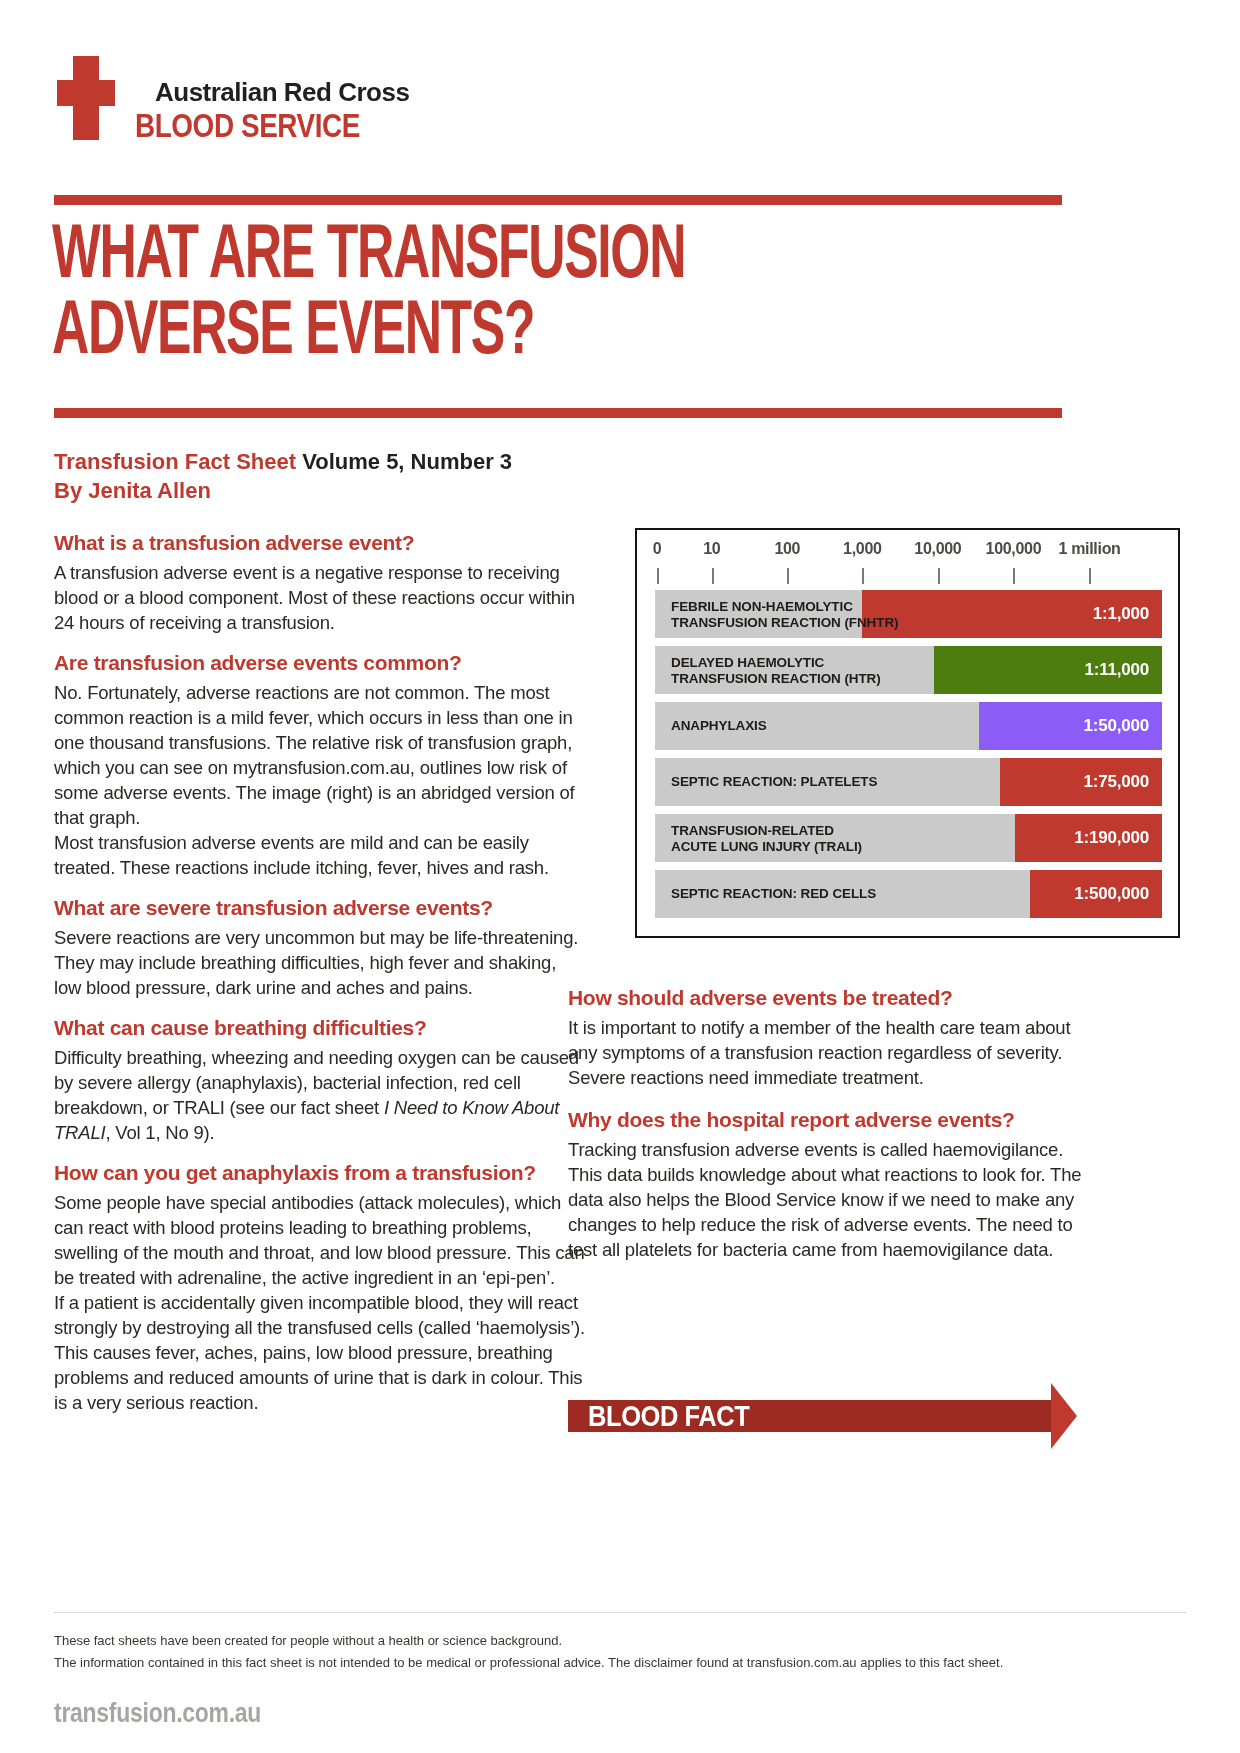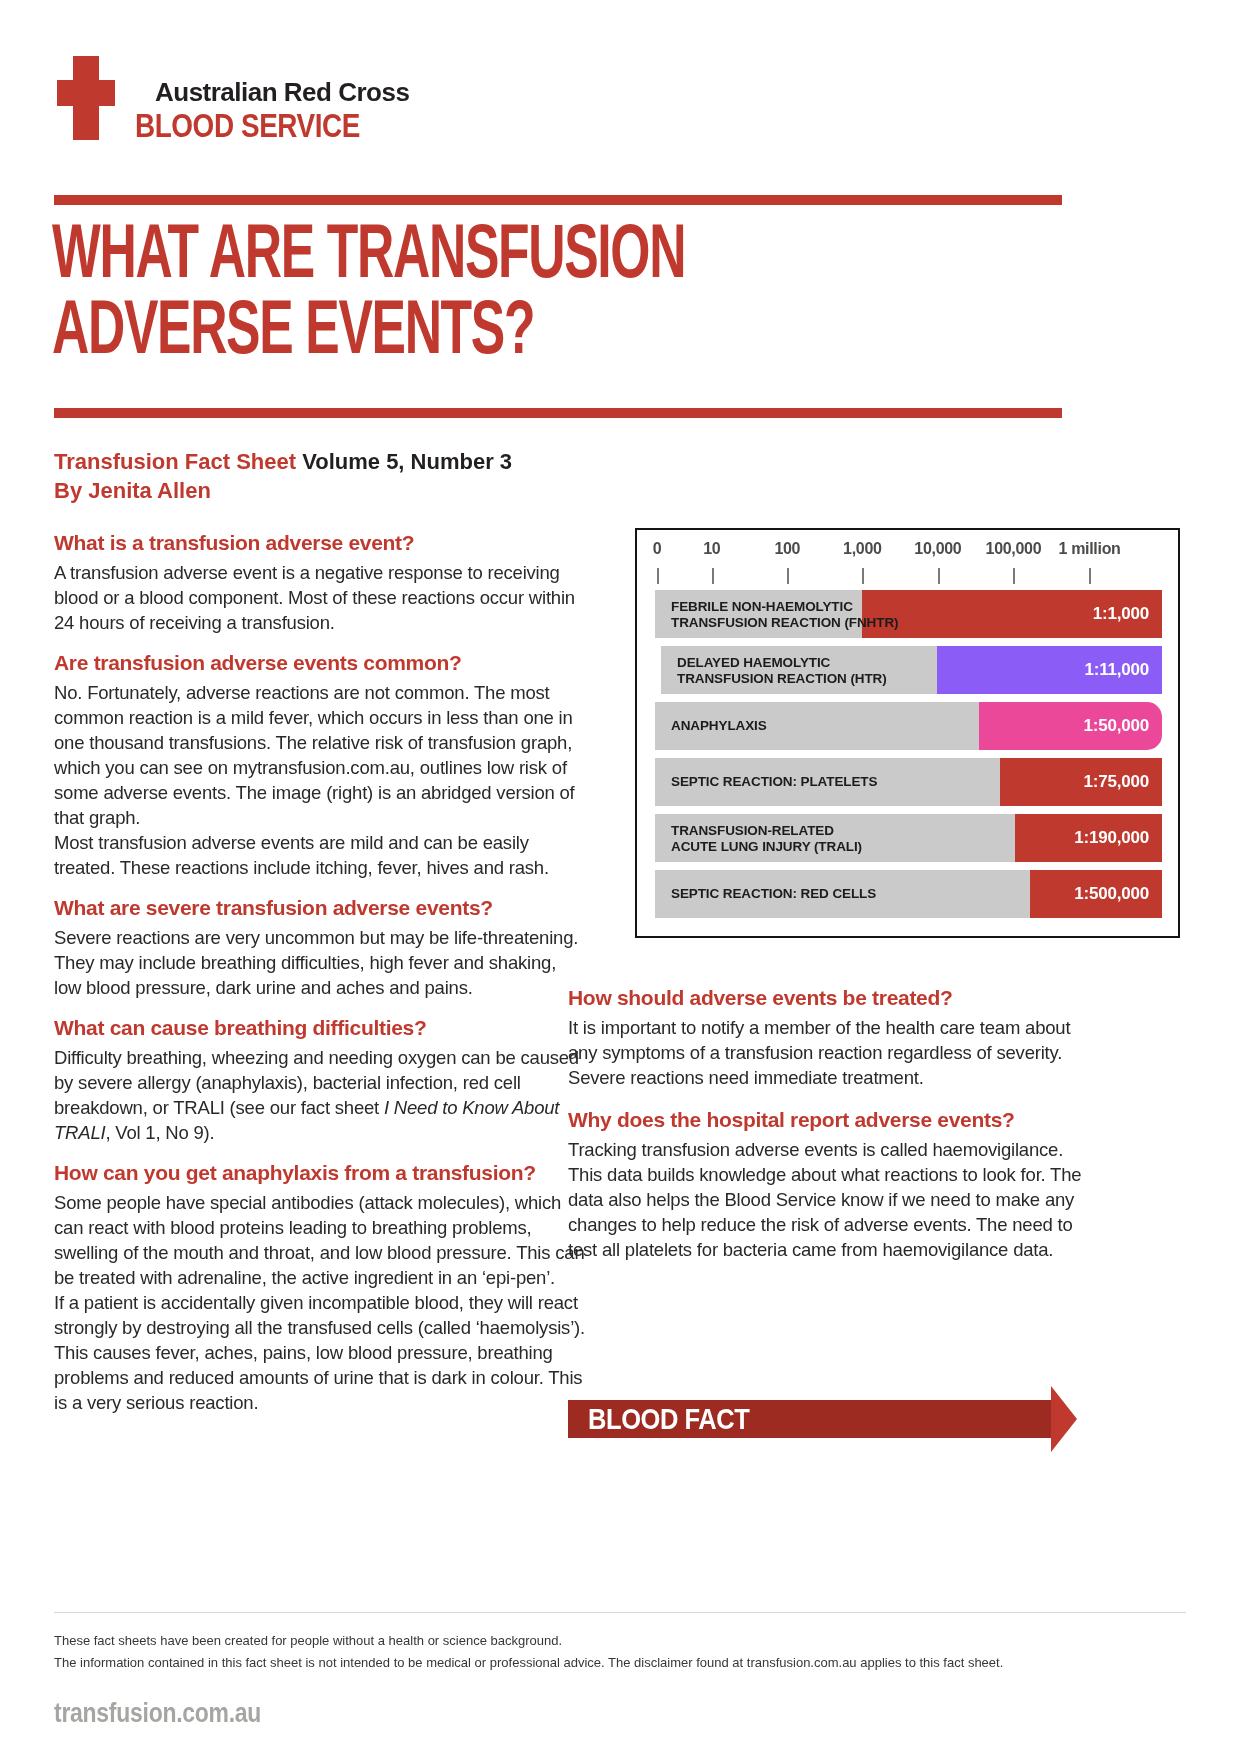--- a/index.html
+++ b/index.html
@@ -45,21 +45,21 @@
   .chart-row{position:relative;height:48px;margin-bottom:8px;background:#c0392e;}
   .bar-grey{position:absolute;left:0;top:0;bottom:0;background:#cbcaca;}
   .bar-label{position:absolute;left:16px;top:50%;transform:translateY(-50%);
              font-size:13.5px;line-height:15.5px;font-weight:bold;color:#1d1c1a;
              letter-spacing:-0.1px;white-space:pre-line;}
   .bar-value{position:absolute;right:13px;top:50%;transform:translateY(-50%);
              font-size:17px;font-weight:bold;color:#ffffff;letter-spacing:-0.2px;}
 
   
   .bloodfact{position:absolute;left:568px;top:1400px;width:484px;}
-  .bf-head{background:#9e2b21;height:38px;display:flex;align-items:center;padding:0 20px;}
+  .bf-head{background:#9e2b21;height:32px;display:flex;align-items:center;padding:0 20px;}
   .bf-head-inner{transform:scaleX(0.85);transform-origin:0 50%;white-space:nowrap;
                  font-size:30px;font-weight:bold;color:#fff;letter-spacing:-0.5px;}
   .bf-body{background:#c0392e;padding:14px 20px 20px 20px;color:#fff;
            font-size:20px;line-height:27px;}
   .bf-arrow{position:absolute;right:-25px;top:50%;transform:translateY(-50%);
             width:0;height:0;border-top:33px solid transparent;border-bottom:33px solid transparent;
             border-left:26px solid #c0392e;}
 
   .footer-rule{position:absolute;left:54px;top:1612px;width:1132px;height:1px;background:#d8d7d5;}
   .disclaimer{position:absolute;left:54px;top:1630px;width:1140px;
@@ -133,27 +133,27 @@
       <i class="tick" style="left:70.7%"></i>
       <i class="tick" style="left:85.7%"></i>
 
       <div class="bars">
         <div class="chart-row" style="background: rgb(192, 57, 46);">
           <div class="bar-grey" style="width: 40.9%;"></div>
           <div class="bar-label">FEBRILE NON-HAEMOLYTIC
 TRANSFUSION REACTION (FNHTR)</div>
           <div class="bar-value">1:1,000</div>
         </div>
-        <div class="chart-row" style="background: #8b5cf6; margin-left: 6px;">
+        <div class="chart-row" style="background: #4d7c0f;">
           <div class="bar-grey" style="width: 55%;"></div>
           <div class="bar-label">DELAYED HAEMOLYTIC
 TRANSFUSION REACTION (HTR)</div>
           <div class="bar-value">1:11,000</div>
         </div>
-        <div class="chart-row" style="background: #ec4899; border-radius: 15px;">
+        <div class="chart-row" style="background: #8b5cf6;">
           <div class="bar-grey" style="width: 64%;"></div>
           <div class="bar-label">ANAPHYLAXIS</div>
           <div class="bar-value">1:50,000</div>
         </div>
         <div class="chart-row" style="background: rgb(192, 57, 46);">
           <div class="bar-grey" style="width: 68%;"></div>
           <div class="bar-label">SEPTIC REACTION: PLATELETS</div>
           <div class="bar-value">1:75,000</div>
         </div>
         <div class="chart-row" style="background: rgb(192, 57, 46);">

